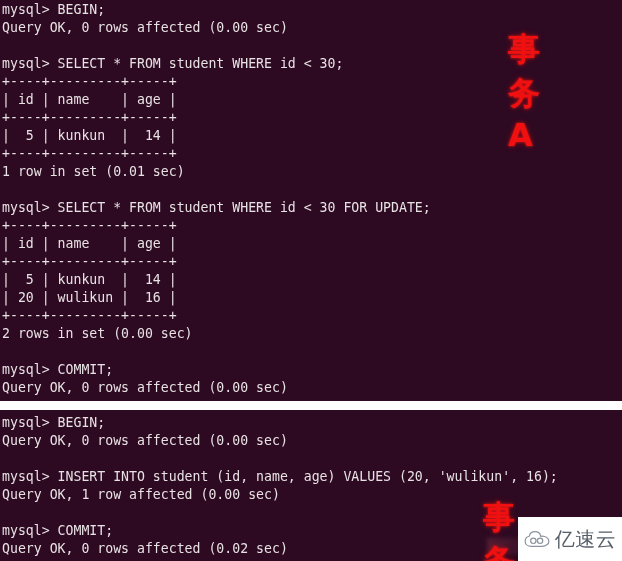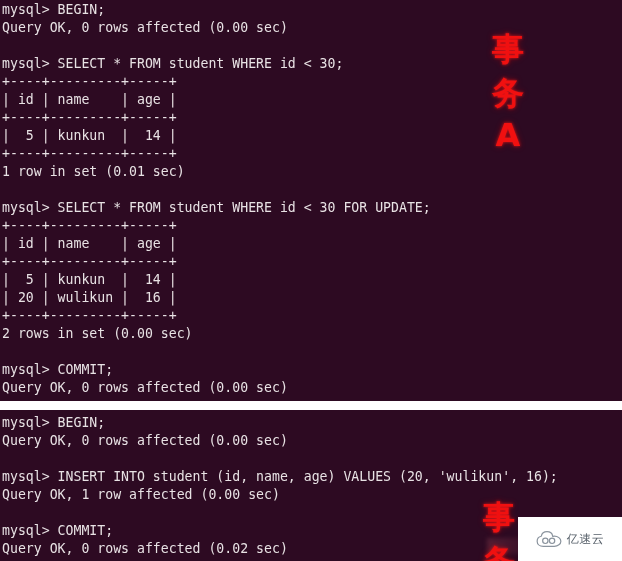--- a/index.html
+++ b/index.html
@@ -58,24 +58,23 @@
   .annot {
     position: absolute;
     color: #f01010;
     font-family: "DejaVu Sans", "Liberation Sans", sans-serif;
     font-weight: bold;
     letter-spacing: 1px;
     text-shadow: 0 0 3px rgba(255,30,30,0.75), 0 0 6px rgba(220,0,0,0.45);
     user-select: none;
   }
   #annot-a {
-    left: 492px;
+    left: 508px;
     top: 28px;
     font-size: 32px;
-    text-align: center;
   }
   #annot-b {
     left: 483px;
     top: 496px;
     font-size: 32px;
   }
   #watermark {
     position: absolute;
     left: 518px;
     top: 517px;
@@ -90,21 +89,21 @@
     padding: 0 6px;
   }
   #watermark .wm-icon {
     display: block;
     width: 26px;
     height: 18px;
     flex: none;
   }
   #watermark .wm-text {
     font-family: "DejaVu Sans", "Liberation Sans", sans-serif;
-    font-size: 12px;
+    font-size: 20px;
     color: #57606a;
     letter-spacing: 0.5px;
     white-space: nowrap;
   }
   .pane-blur {
     position: absolute;
     left: 487px;
     top: 538px;
     width: 36px;
     height: 16px;

